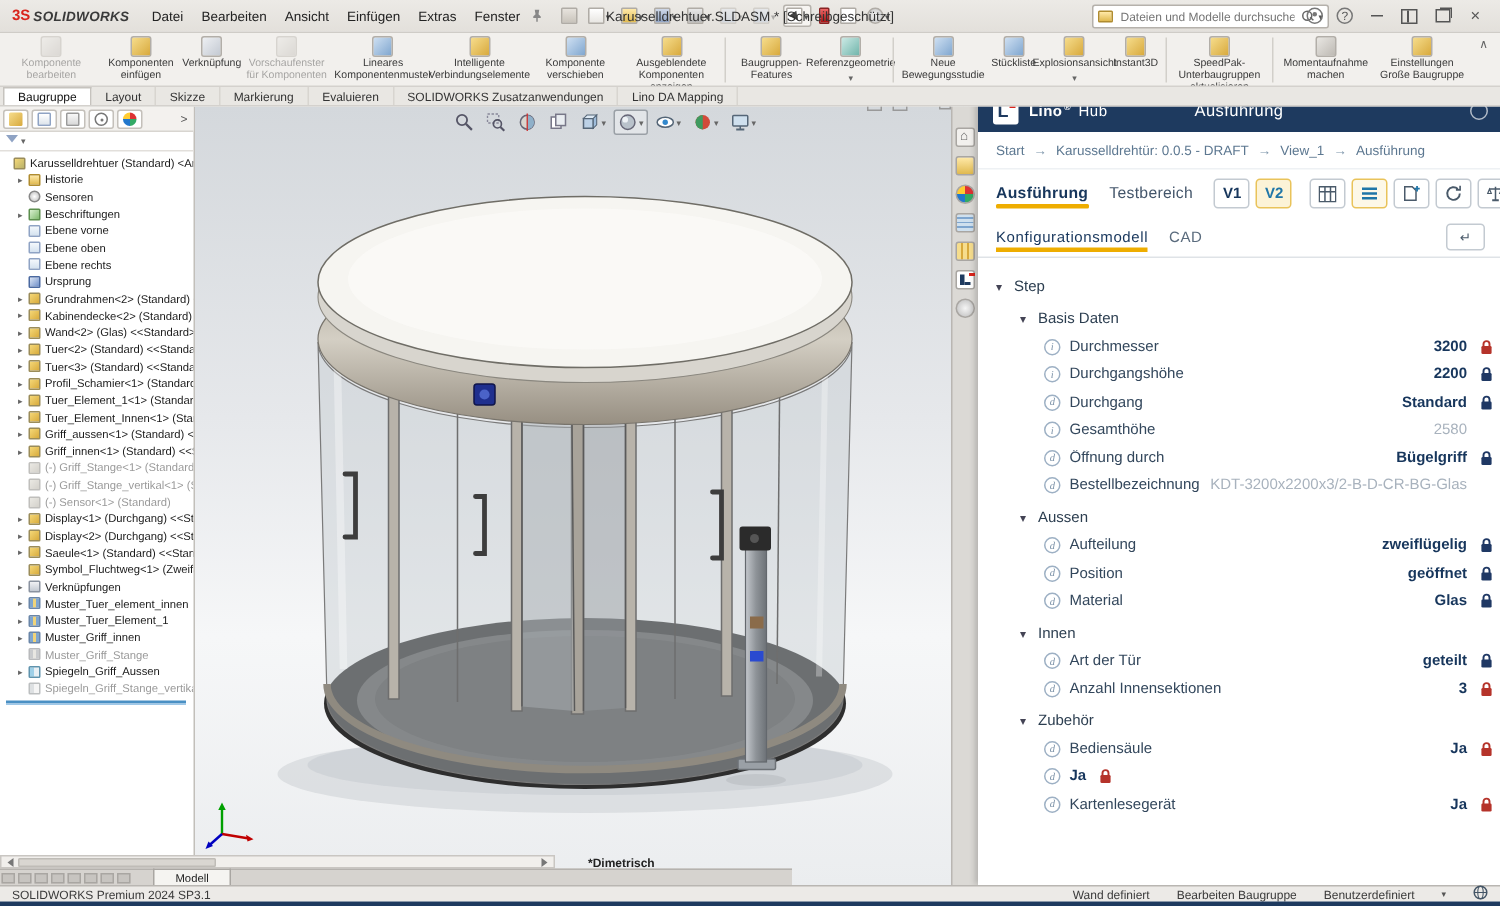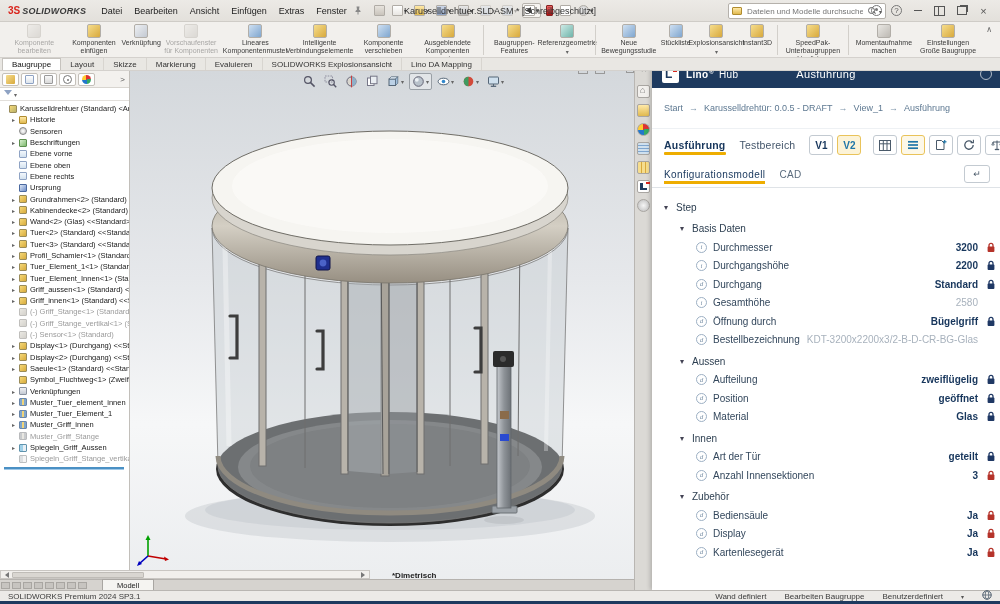--- a/index.html
+++ b/index.html
@@ -131,21 +131,21 @@
   .rollback{height:0;border-top:2px solid #4a90c4;border-bottom:1px solid #9fc8e8;margin:2px 5px 0 4px;}
 
   
   .hscroll{position:absolute;left:0;top:570px;width:370px;height:9px;background:#f1efec;
     border:1px solid #c9c6c2;display:flex;align-items:center;z-index:6;}
   .harrow{width:9px;height:7px;display:flex;align-items:center;justify-content:center;}
   .tri-l{width:0;height:0;border:3px solid transparent;border-right:4px solid #777;}
   .tri-r{width:0;height:0;border:3px solid transparent;border-left:4px solid #777;}
   .hthumb{position:absolute;left:11px;top:1px;width:132px;height:6px;background:#d9d6d1;border:1px solid #bfbcb7;border-radius:1px;}
   .harrow.right{margin-left:auto;}
-  .modeltabs{position:absolute;left:0;top:579px;width:652px;height:11px;background:#d6d3cf;
+  .modeltabs{position:absolute;left:0;top:579px;width:528px;height:11px;background:#d6d3cf;
     border-top:1px solid #b5b2ae;display:flex;align-items:flex-end;z-index:6;}
   .gripsq{width:9px;height:7px;background:#c7c4c0;border:1px solid #a9a6a2;margin:0 1px 1px 1px;}
   .mtab{height:11px;padding:0 14px;background:#f5f4f1;border:1px solid #a9a6a2;border-bottom:0;
     font-size:7.5px;color:#222;display:flex;align-items:center;margin-left:14px;}
   .statusbar{position:absolute;left:0;top:590px;width:1000px;height:11px;background:#eceae7;
     border-top:1px solid #b9b6b2;display:flex;align-items:center;font-size:8px;color:#3a3a3a;padding:0 8px;z-index:7;}
   .st-right{margin-left:auto;display:flex;align-items:center;gap:18px;}
   .st-caret{font-size:6px;color:#555;}
   .navystrip{position:absolute;left:0;top:601px;width:1000px;height:3px;background:#1e3a5f;z-index:9;}
 
@@ -168,21 +168,21 @@
     box-shadow:-2px 0 4px rgba(0,0,0,.18);display:flex;flex-direction:column;}
   .lhead{height:28px;background:#1e3a5f;display:flex;align-items:center;padding:0 10px;position:relative;flex:none;}
   .llogo{width:17px;height:17px;background:#fff;border-radius:2px;position:relative;margin-right:7px;}
   .llogo .lglyph{position:absolute;left:3px;top:1px;font-size:12px;font-weight:bold;color:#1e3a5f;line-height:15px;}
   .llogo .lred{position:absolute;right:2px;top:2px;width:4px;height:4px;background:#d9251d;}
   .lbrand{color:#fff;font-size:10px;font-weight:bold;letter-spacing:.3px;display:flex;align-items:flex-start;gap:1px;}
   .lbrand sup{font-size:6px;}
   .lbrand .suite{font-weight:normal;margin-left:4px;}
   .lheadtitle{position:absolute;left:0;right:0;text-align:center;color:#fff;font-size:11px;letter-spacing:.3px;}
   .lheadcircle{position:absolute;right:8px;top:8px;width:12px;height:12px;border:1px solid rgba(255,255,255,.65);border-radius:50%;}
-  .lcrumb{height:41px;display:flex;align-items:center;gap:6px;padding:0 12px;font-size:9px;color:#5d7891;
+  .lcrumb{height:25px;display:flex;align-items:center;gap:6px;padding:0 12px;font-size:9px;color:#5d7891;
     border-bottom:1px solid #eef1f4;flex:none;white-space:nowrap;}
   .lcrumb .sep{color:#7d95aa;}
   .ltabs{height:32px;display:flex;align-items:center;padding:0 10px 0 12px;flex:none;gap:14px;}
   .ltab{font-size:10.5px;color:#44566b;letter-spacing:.2px;position:relative;padding:6px 0;}
   .ltab.active{color:#17365c;font-weight:bold;}
   .ltab.active::after{content:"";position:absolute;left:0;right:0;bottom:2px;height:3px;background:#eead00;border-radius:1px;}
   .lbtns{margin-left:auto;display:flex;align-items:center;gap:4px;}
   .lbtn{min-width:24px;height:20px;border:1px solid #c3cad1;border-radius:3px;background:#fff;
     display:inline-flex;align-items:center;justify-content:center;font-size:10px;font-weight:bold;color:#17365c;padding:0 3px;}
   .lbtn.v2{background:#fcf3d7;border-color:#e9c35a;color:#2076a8;}
@@ -375,21 +375,21 @@
       </div>
       <span class="ribchev">∧</span>
     </div>
 
   <div class="tabrow" id="tabrow">
       <span class="rtab active">Baugruppe</span>
       <span class="rtab">Layout</span>
       <span class="rtab">Skizze</span>
       <span class="rtab">Markierung</span>
       <span class="rtab">Evaluieren</span>
-      <span class="rtab">SOLIDWORKS Explosionsansicht</span>
+      <span class="rtab">SOLIDWORKS Zusatzanwendungen</span>
       <span class="rtab">Lino DA Mapping</span>
     </div>
 
   <div class="viewport">
     <div class="headsup" id="headsup">
         <span class="hud">
           <svg width="13" height="13" viewBox="0 0 13 13">
             <circle cx="5" cy="5" r="3.4" fill="none" stroke="#556" stroke-width="1.2"></circle>
             <line x1="7.6" y1="7.6" x2="11.6" y2="11.6" stroke="#556" stroke-width="1.5"></line>
           </svg>
@@ -975,21 +975,20 @@
           <span class="pvalue">Ja</span>
           <span class="plock">
             <svg width="10" height="11" viewBox="0 0 10 11">
               <path d="M3 5V3.4a2 2 0 014 0V5" fill="none" stroke="#B5332A" stroke-width="1.3"></path>
               <rect x="1.6" y="4.6" width="6.8" height="5.4" rx="0.9" fill="#B5332A"></rect>
             </svg>
           </span>
         </div>
         <div class="lrow lv2">
           <span class="pcirc">d</span>
-          <span class="plabel">Display</span>
           <span class="pvalue">Ja</span>
           <span class="plock">
             <svg width="10" height="11" viewBox="0 0 10 11">
               <path d="M3 5V3.4a2 2 0 014 0V5" fill="none" stroke="#B5332A" stroke-width="1.3"></path>
               <rect x="1.6" y="4.6" width="6.8" height="5.4" rx="0.9" fill="#B5332A"></rect>
             </svg>
           </span>
         </div>
         <div class="lrow lv2">
           <span class="pcirc">d</span>

